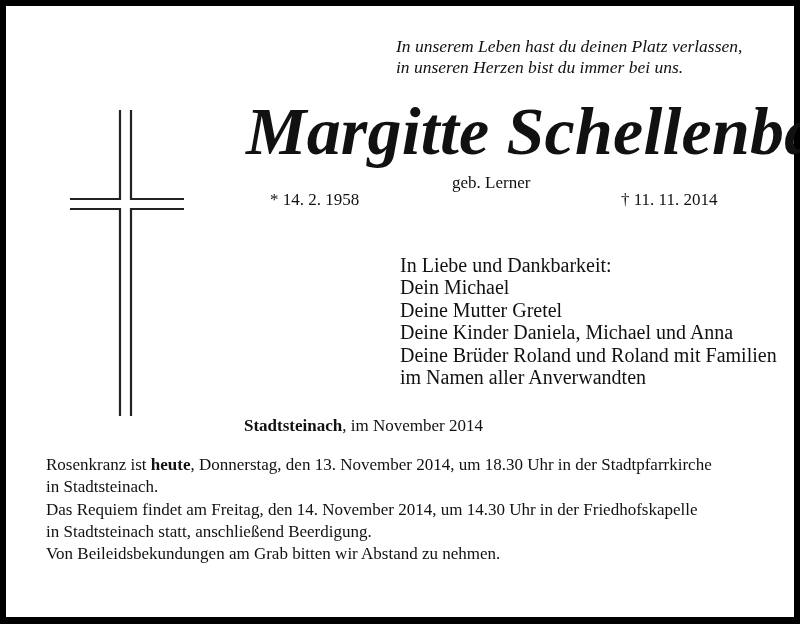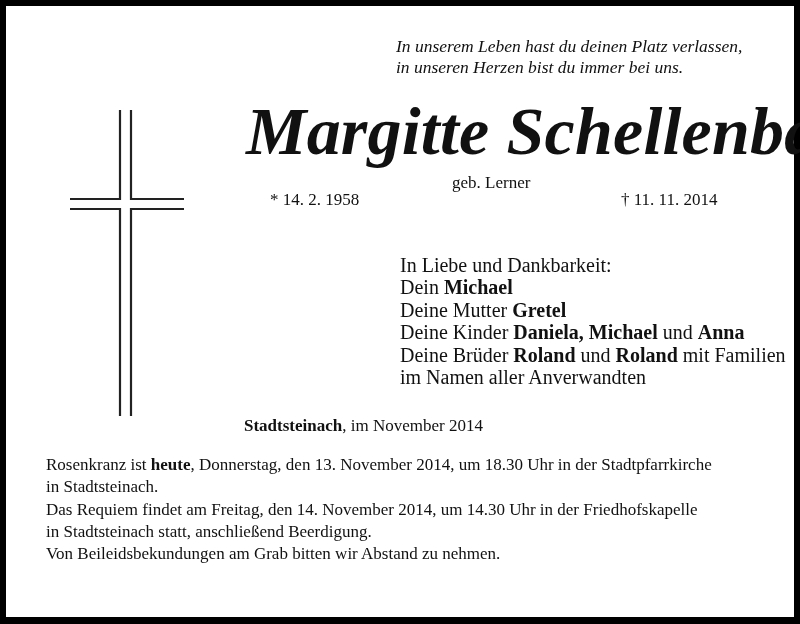--- a/index.html
+++ b/index.html
@@ -5,21 +5,21 @@
   html, body { margin:0; padding:0; background:#000; }
   body { width:800px; height:624px; position:relative; overflow:hidden; font-family:"Liberation Serif", "DejaVu Serif", serif; color:#111; }
   .page { position:absolute; left:6px; top:6px; width:788px; height:611px; background:#fff; }
   .abs { position:absolute; white-space:nowrap; }
   .motto { left:396px; top:36px; font-style:italic; font-size:17.5px; line-height:21px; }
   .name { left:246px; top:103px; font-style:italic; font-weight:bold; font-size:68px; line-height:56px; letter-spacing:0.2px; }
   .maiden { left:452px; top:166px; font-size:17px; line-height:20px;margin-top:7px; }
   .born { left:270px; top:190px; font-size:17px; line-height:20px; }
   .died { left:621px; top:190px; font-size:17px; line-height:20px; }
   .family { left:400px; top:254px; font-size:20px; line-height:22.4px; }
-  .family b { font-weight:bold; }
+  .family b { font-weight:normal; }
   .place { left:244px; top:416px; font-size:17px; line-height:20px; }
   .details { left:46px; top:454px; font-size:17px; line-height:22.3px; }
   .details b { font-weight:bold; }
   .line { display:block; white-space:nowrap; }
   .cross { position:absolute; left:0; top:0; }
 </style>
 </head>
 <body>
 
 <div class="page"></div>

